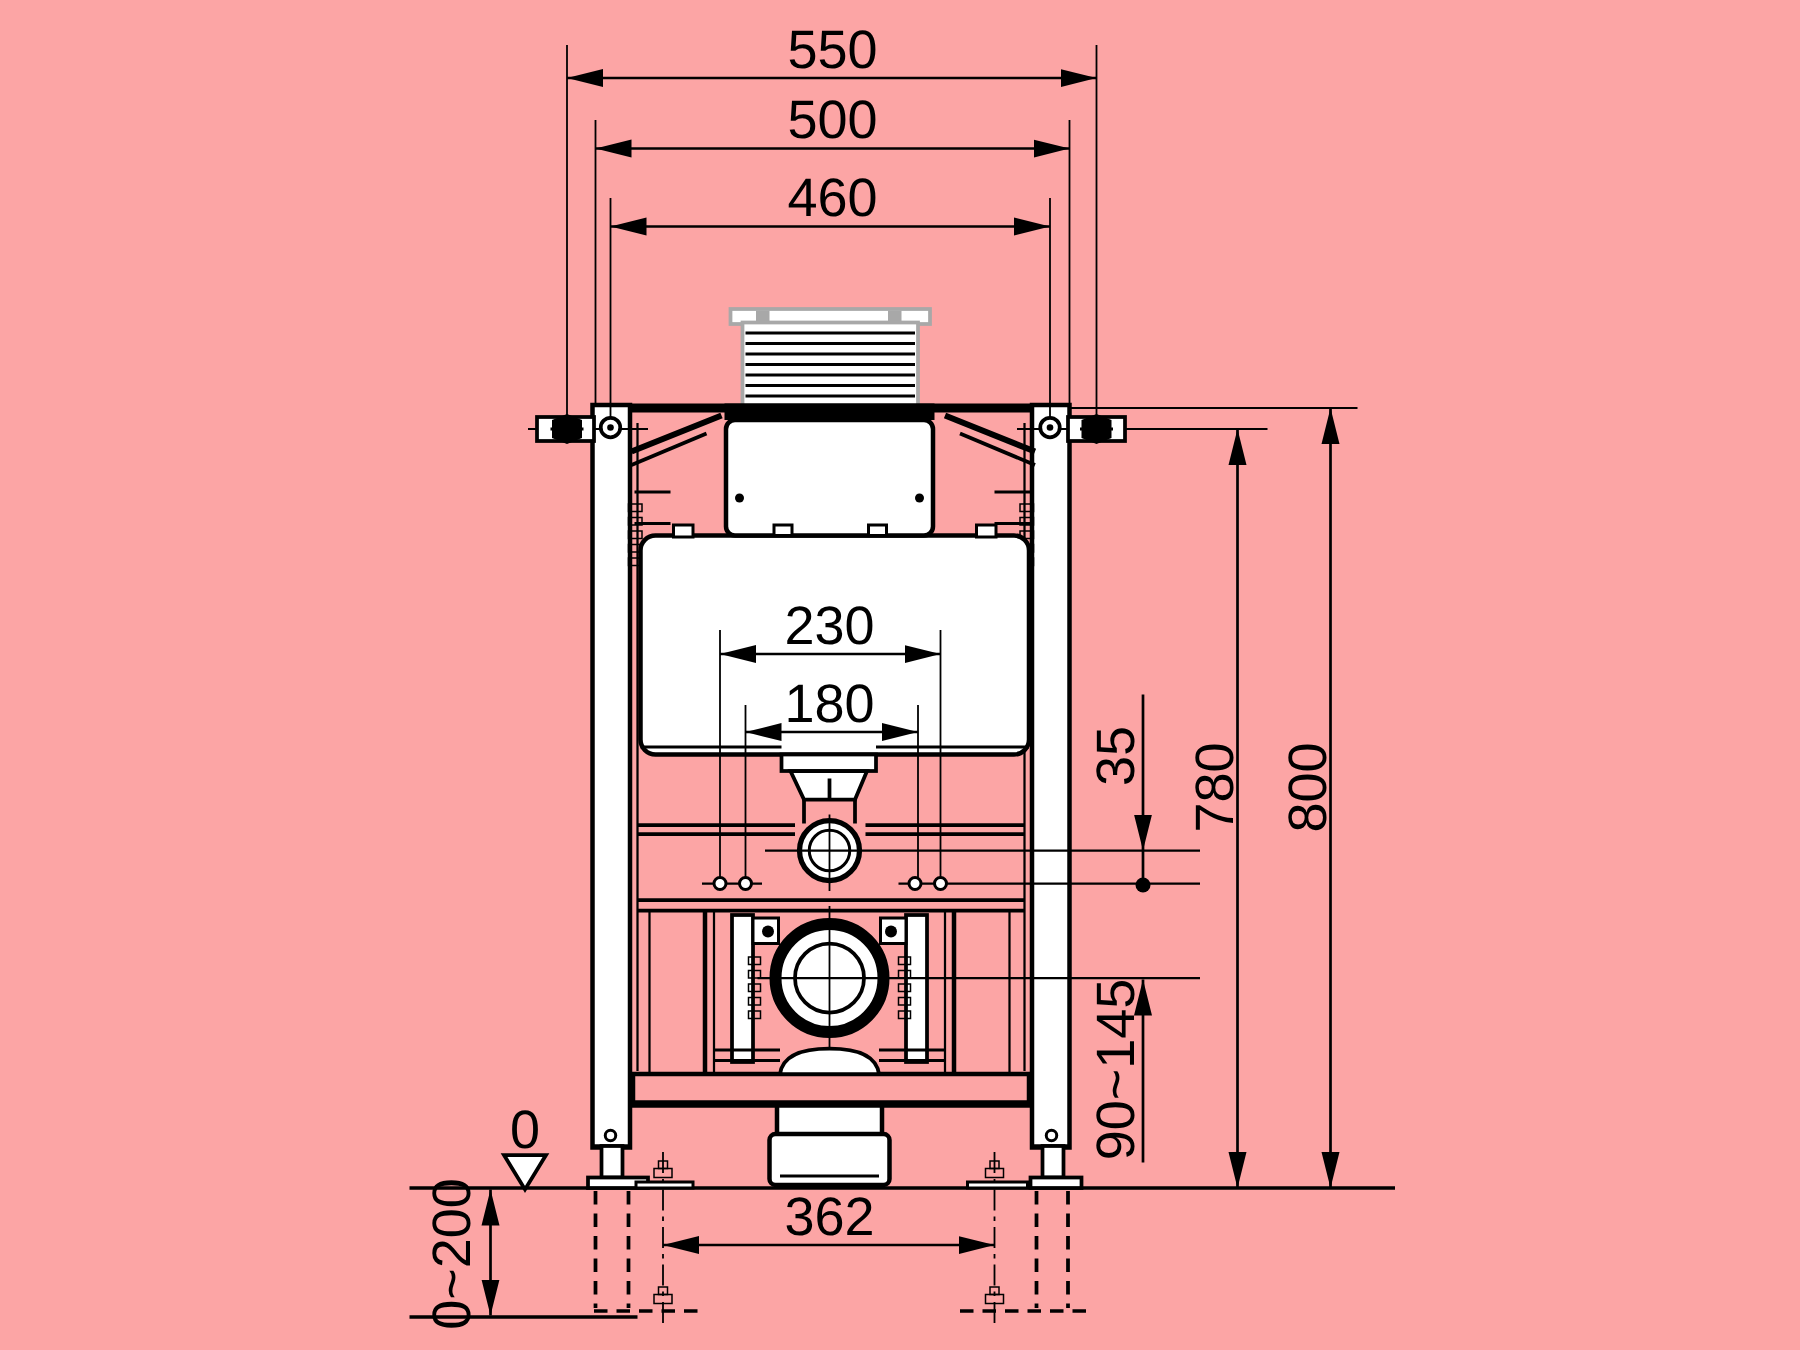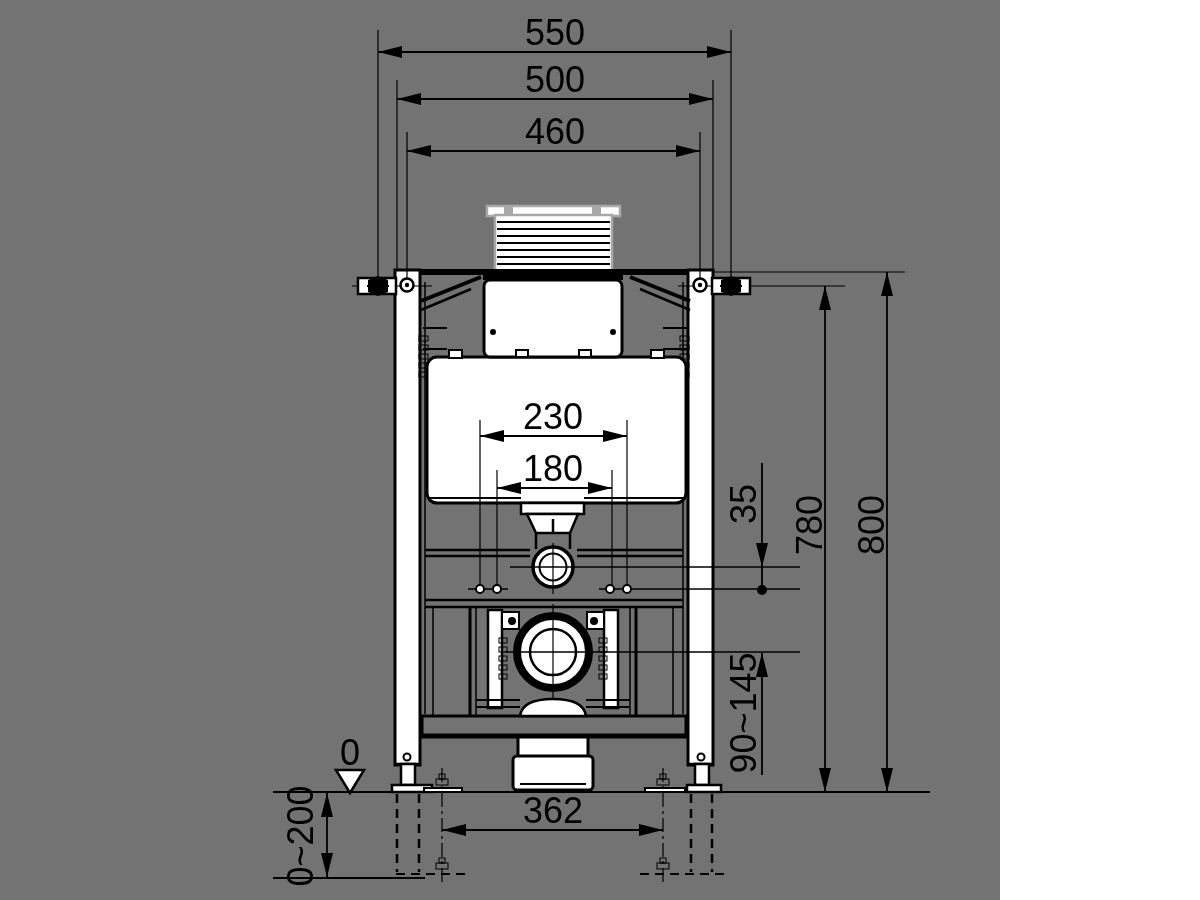--- a/index.html
+++ b/index.html
@@ -1,16 +1,16 @@
 <!DOCTYPE html>
 <html><head>
 <meta charset="utf-8">
 <style>
   html,body{margin:0;padding:0;background:#fff;}
-  .stage{width:1000px;height:900px;position:relative;background:#737373;}
+  .stage{width:1200px;height:900px;position:relative;background:#fca5a5;}
   svg{display:block;}
   svg line, svg path, svg rect, svg circle, svg polygon, svg ellipse{stroke:#000;fill:none;stroke-linecap:butt;}
   .blk{fill:#000;stroke:none;}
   .wht{fill:#fff;}
   .gray{stroke:#a8a8a8;}
   .grayfill{fill:#a8a8a8;stroke:none;}
   .dim-text{font-family:"Liberation Sans","DejaVu Sans",sans-serif;font-size:36px;fill:#000;text-anchor:middle;stroke:none;}
   .dd{stroke-dasharray:14,4,3,4;}
   .dash{stroke-dasharray:9,6;}
 </style>

